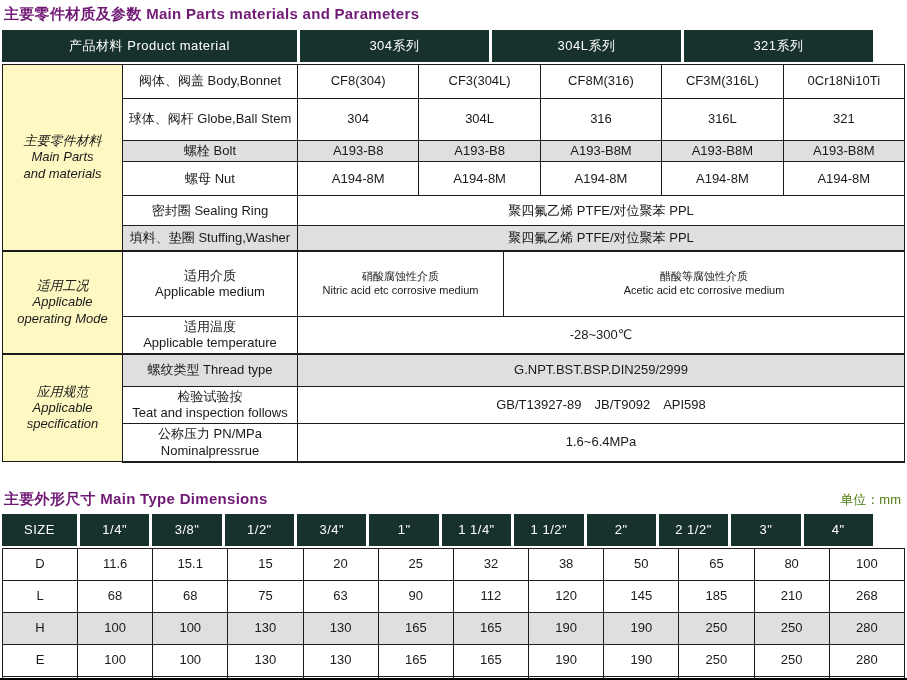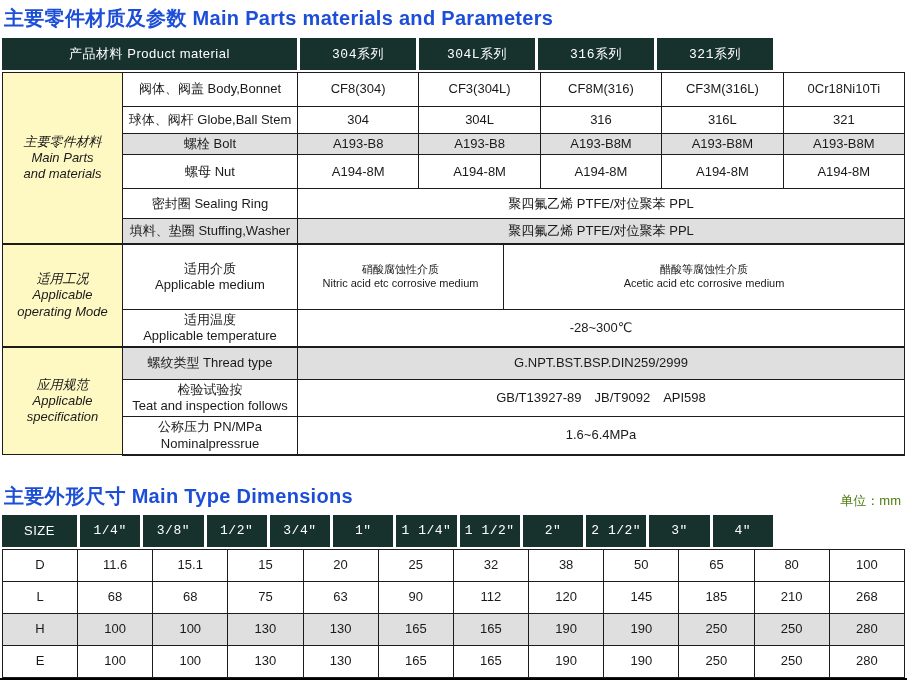--- a/index.html
+++ b/index.html
@@ -10,51 +10,51 @@
   *{margin:0;padding:0;box-sizing:border-box;}
   html,body{background:#fff;}
   body{
     width:907px;height:680px;overflow:hidden;position:relative;
     font-family:"Liberation Sans","DejaVu Sans",sans-serif;
     color:#1a1a1a;
   }
   .page{padding:5px 2px 0 2px;width:905px;}
 
   .doc-title{
-    font-size:20px;font-weight:bold;letter-spacing:.3px;
-    padding:0 2px 6px 2px;color:#1d4ed8;
-  }
-
-  
-  .hstrip{display:flex;width:771px;height:32px;}
+    font-size:15px;font-weight:bold;letter-spacing:.3px;
+    padding:0 2px 6px 2px;color:#701a75;
+  }
+
+  
+  .hstrip{display:flex;width:871px;height:32px;}
   .hcell{
     background:var(--header-bg);color:#fff;font-size:13px;
     display:flex;align-items:center;justify-content:center;
     letter-spacing:.5px;
   }
   .hcell + .hcell{border-left:3px solid #fff;}
   .hstrip .wide{width:295px;flex:none;}
-  .hstrip .flex{flex:1;font-family:Liberation Mono, monospace;}
+  .hstrip .flex{flex:1;}
   .hstrip .size{width:75px;flex:none;}
 
   
   table{border-collapse:collapse;table-layout:fixed;width:903px;margin-top:2px;}
   td{
     border:1px solid var(--border);
     font-size:13px;text-align:center;vertical-align:middle;
     padding:2px 3px;line-height:1.25;background:#fff;
     white-space:pre-line;overflow:hidden;
   }
   tr.gray td:not(.sidebar){background:var(--row-gray);}
   tr.sect td{border-top:2px solid var(--border);}
   .t1 tr:last-child td{border-bottom:2px solid var(--border);}
   td.sidebar{background:#fef9c3;font-style:italic;}
 
   
-  .r-body td{height:34px}.r-globe td{height:27px}.r-bolt td{height:20px}
+  .r-body td{height:34px}.r-globe td{height:42px}.r-bolt td{height:20px}
   .r-nut td{height:34px}.r-seal td{height:30px}.r-stuff td{height:25px}
   .r-medium td{height:34px}.r-temp td{height:33px}.r-thread td{height:32px}
   .r-test td{height:36px}.r-press td{height:32px}
 
   td.p0{padding:0;}
   .split{display:flex;height:100%;align-items:stretch;}
   .split > div{
     display:flex;flex-direction:column;justify-content:center;
     white-space:pre-line;font-size:11px;line-height:1.25;padding:2px 3px;
   }
@@ -74,21 +74,20 @@
 <body>
 
 <div class="page">
 
   <div class="doc-title">主要零件材质及参数  Main Parts materials and Parameters</div>
 
   <div class="hstrip">
     <div class="hcell wide">产品材料 Product material</div>
     <div class="hcell flex">304系列</div>
     <div class="hcell flex">304L系列</div>
-    <div class="hcell flex">316系列</div>
     <div class="hcell flex">321系列</div>
   </div>
 
   <table class="t1">
     <colgroup>
       <col style="width:120px">
         <col style="width:175px">
       <col>
         <col>
         <col>

